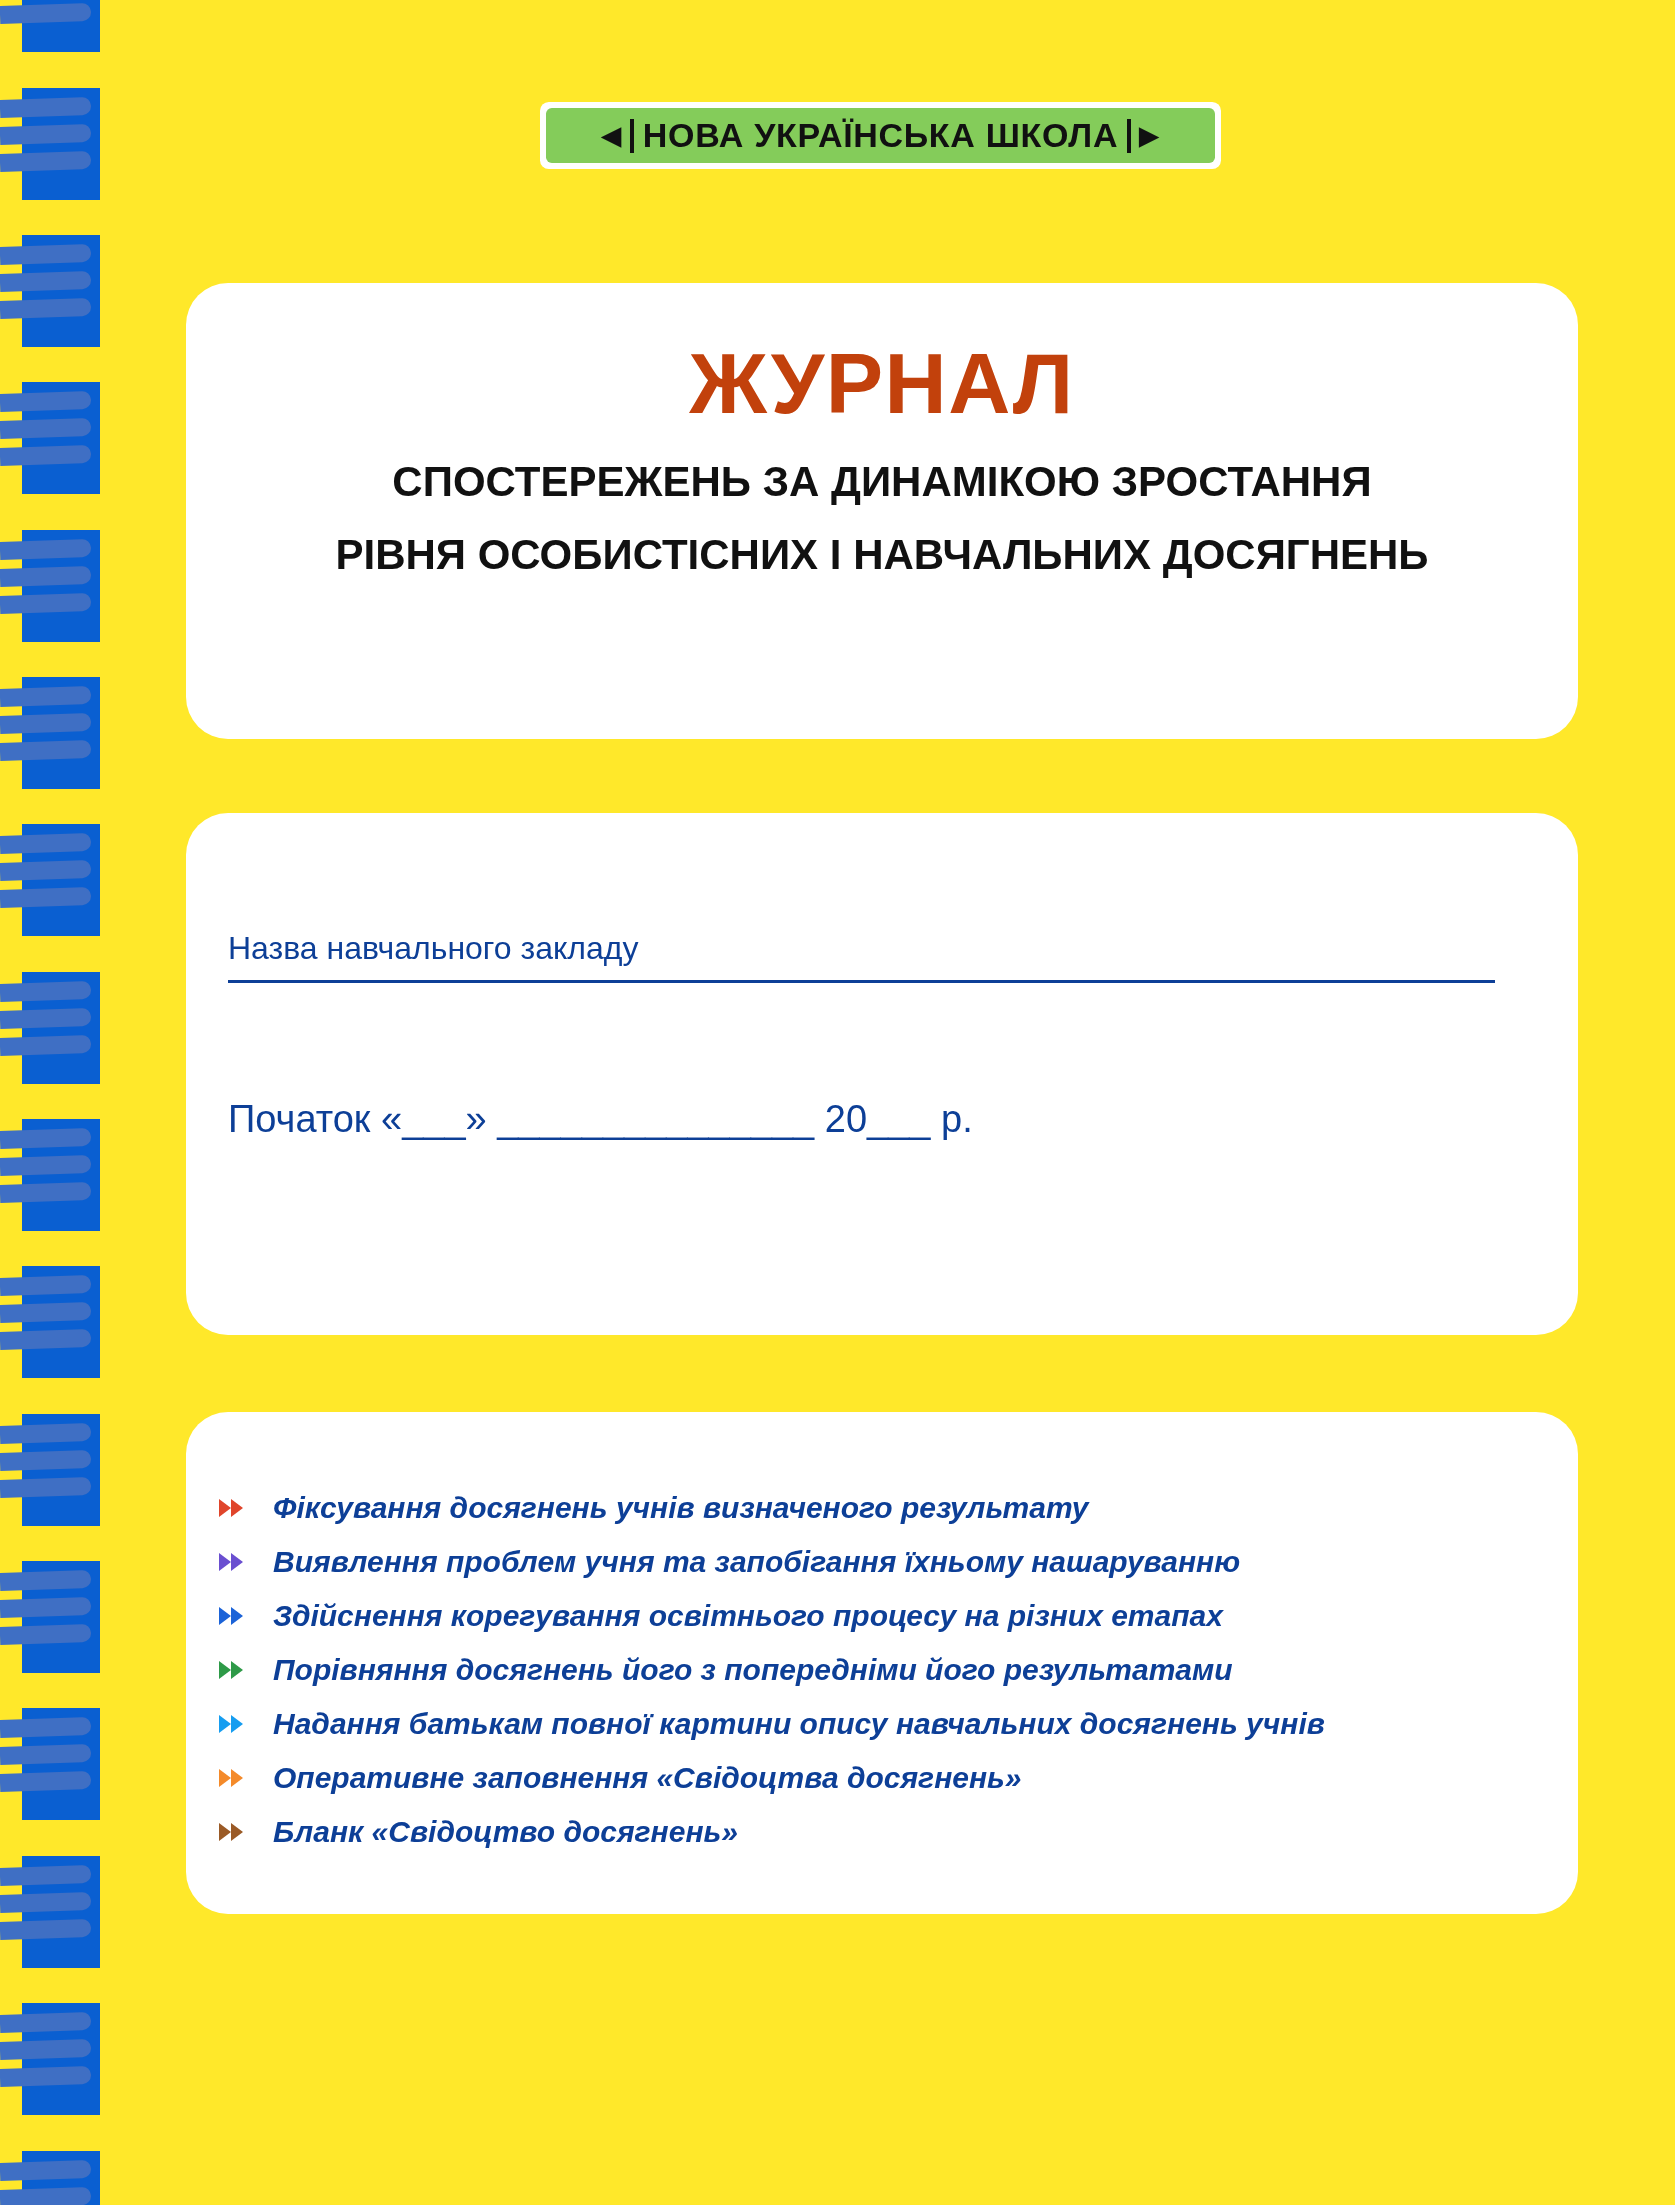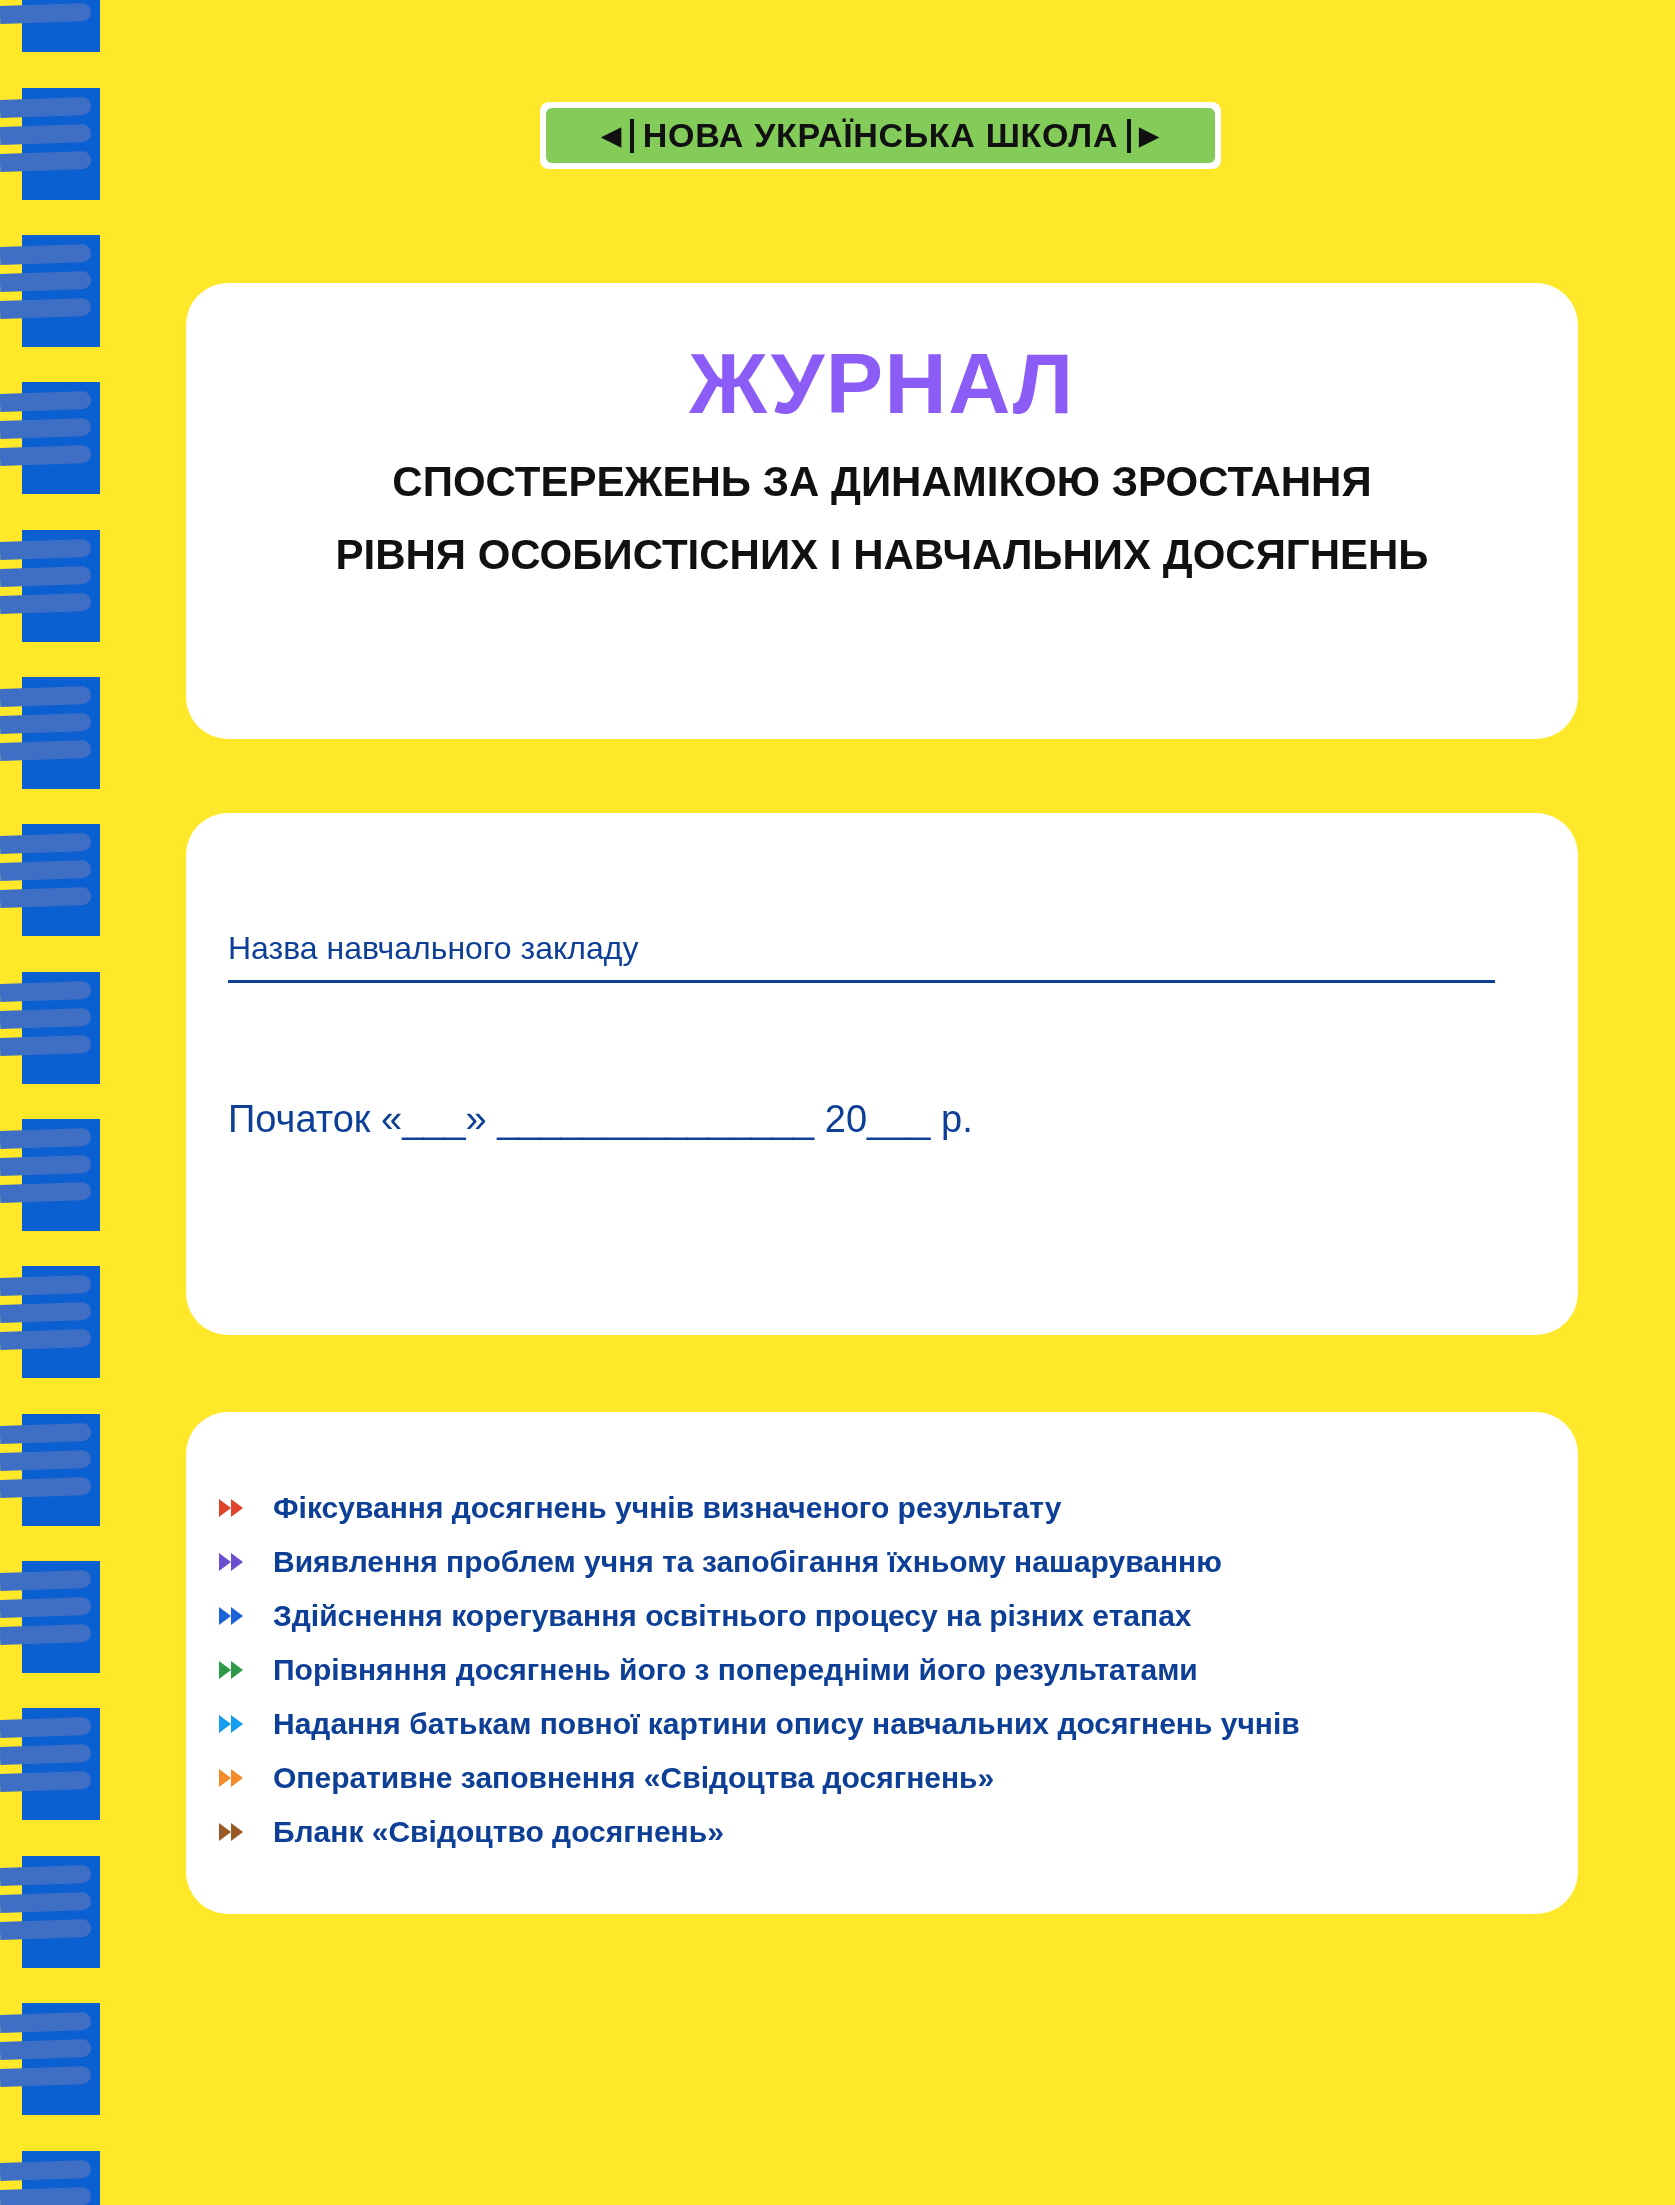--- a/index.html
+++ b/index.html
@@ -31,32 +31,32 @@
     .badge-arrow { font-size: 25px; line-height: 1; }
     .badge-bar { width: 3.6px; height: 34px; background: #111; }
     .card {
       position: absolute; left: 186px; width: 1392px; background: #fff;
       border-radius: 42px;
       text-align: right;
     }
     .card-title { top: 283px; height: 456px; text-align: center; }
     .title-main {
       position: absolute; left: 0; right: 0; top: 51px;
-      font-size: 86px; font-weight: bold; color: #8b5cf6; letter-spacing: 1.5px;
+      font-size: 86px; font-weight: bold; color: #c2410c; letter-spacing: 1.5px;
     }
     .title-line {
       position: absolute; left: 0; right: 0;
       font-size: 42px; font-weight: bold; color: #111;
     }
     .title-line .big { font-size: 54px; }
     .card-form { top: 813px; height: 522px; color: #0d3f97; }
     .form-label { position: absolute; left: 42px; top: 117px; font-size: 32px; }
     .form-rule { position: absolute; left: 42px; top: 167px; width: 1267px; height: 2.9px; background: #0d3f97; }
     .form-line { position: absolute; left: 42px; font-size: 38px; white-space: pre; }
-    .card-list { top: 1412px; height: 502px; }
+    .card-list { top: 1412px; height: 502px; font-style: italic; }
     .list-item {
       position: absolute; left: 33px; display: flex; align-items: center;
       font-size: 30px; font-weight: bold; color: #0d3f97;
     }
     .bullet { display: inline-flex; width: 25px; height: 19px; margin-right: 29px; }
     .bullet span {
       width: 0; height: 0; border-top: 9.5px solid transparent; border-bottom: 9.5px solid transparent;
       border-left-width: 12.4px; border-left-style: solid;
     }
   </style>

